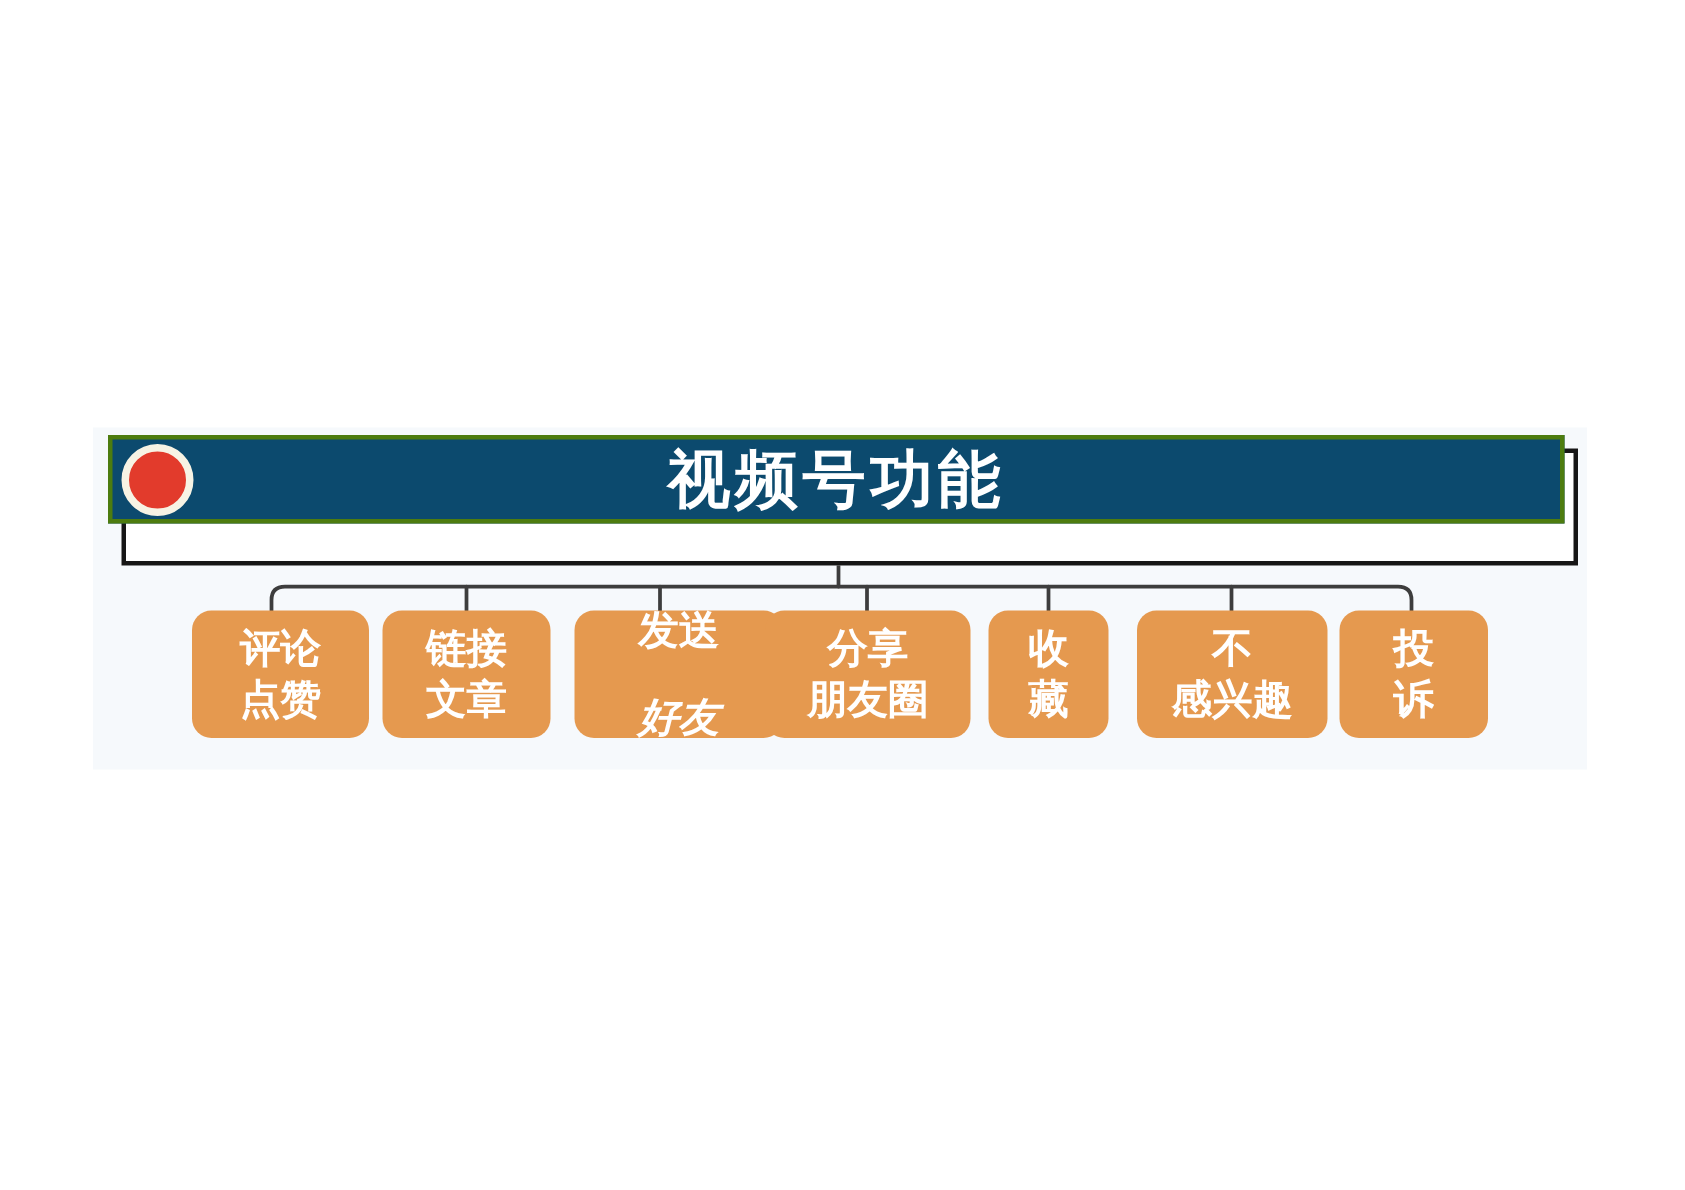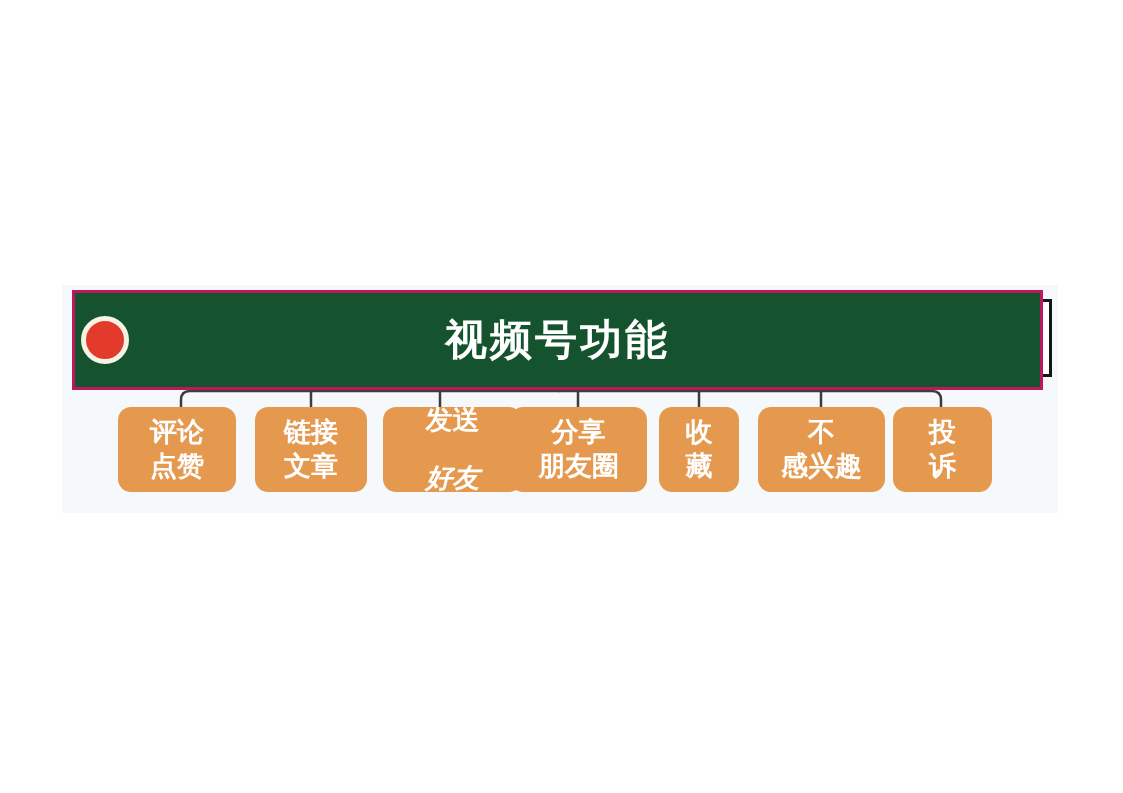--- a/index.html
+++ b/index.html
@@ -34,24 +34,24 @@
     box-sizing: border-box;
     background: #ffffff;
     border: 3px solid #161616;
   }
   
   .root-bar {
     position: absolute;
     left: 72px;
     top: 290px;
     width: 971px;
-    height: 100px;
+    height: 59px;
     box-sizing: border-box;
-    background: #14532d;
-    border: 3px solid #be185d;
+    background: #0c4a6e;
+    border: 3px solid #4d7c0f;
     display: flex;
     align-items: center;
     justify-content: center;
   }
   .root-title {
     color: #ffffff;
     font-size: 42px;
     font-weight: bold;
     letter-spacing: 3px;
   }
@@ -90,21 +90,21 @@
     font-size: 27px;
     line-height: 1.25;
     display: flex;
     flex-direction: column;
     align-items: center;
     justify-content: center;
     text-align: center;
   }
   .node .line { display: block; white-space: nowrap; }
   .node .italic { font-style: italic; margin-top: 24px; }
-  .n1 { left: 118px; width: 118px; }
+  .n1 { left: 128px; width: 118px; }
   .n2 { left: 255px; width: 112px; }
   .n3 { left: 383px; width: 139px; }
   .n4 { left: 510px; width: 137px; }
   .n5 { left: 659px; width: 80px;  }
   .n6 { left: 758px; width: 127px; }
   .n7 { left: 893px; width: 99px;  }
 </style>
 </head>
 <body>
 

